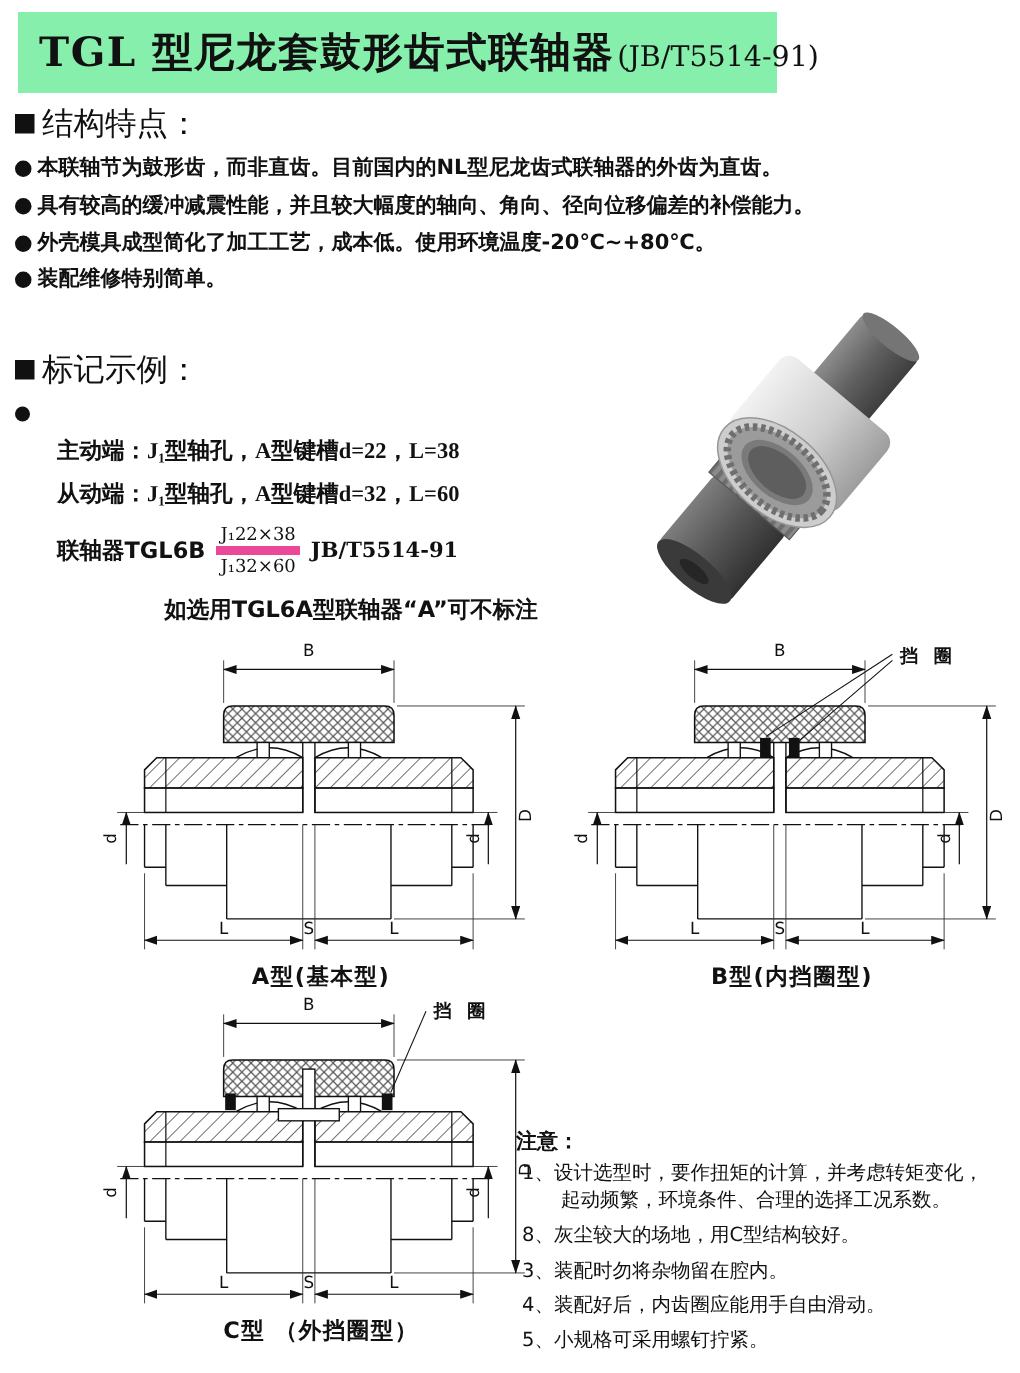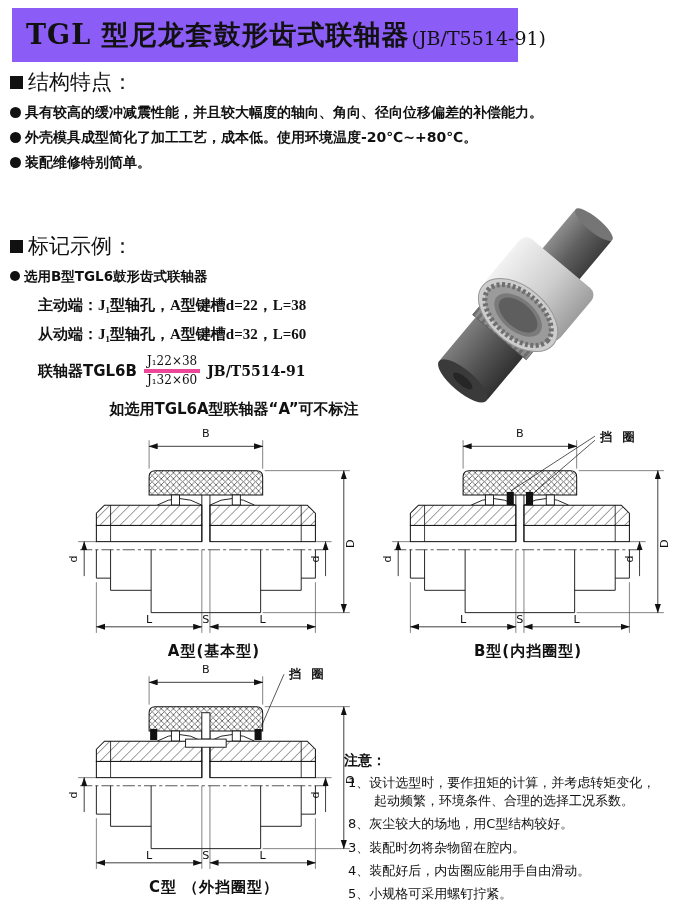--- a/index.html
+++ b/index.html
@@ -29,21 +29,21 @@
 
   .marking { position:absolute; left:10px; top:232px; width:420px; }
   .mark-example { display:flex; align-items:flex-start; margin-top:8px; font-weight:bold;
                   font-size:13.5px; }
   .mark-line { margin:10px 0 0 28px; font-weight:bold; font-size:15px;font-family:Liberation Serif, serif; }
   .mark-desig { display:flex; align-items:center; margin:10px 0 0 28px; font-weight:bold;
                 font-size:15px; gap:7px; }
   .frac { display:inline-flex; flex-direction:column; align-items:center;
           font-family:"DejaVu Serif","Liberation Serif",serif; font-weight:normal;
           font-size:12px; line-height:1.25; }
-  .frac-top { border-bottom:4px solid #ec4899; padding:0 3px; }
+  .frac-top { border-bottom:6px solid #ec4899; padding:0 3px; }
   .frac-bot { padding:0 3px; }
   .desig-std { font-family:"DejaVu Serif","Liberation Serif",serif; font-size:14px; }
   .mark-note { margin:12px 0 0 28px; font-weight:bold; font-size:15px;text-align:center; }
 
   .photo { position:absolute; left:425px; top:200px; width:200px; height:210px; }
 
   .drawing { position:absolute; width:288px; }
   .drawing svg { display:block; width:288px; height:215px; overflow:visible; }
   .draw-a { left:70px; top:424px; }
   .draw-b { left:384px; top:424px; }
@@ -138,54 +138,57 @@
       <line x1="252" y1="116" x2="252" y2="150" stroke="#111" stroke-width="0.8" marker-start="url(#ah)"></line>
 
       <path d="M192,46 H276 M190,186 H276" stroke="#333" stroke-width="0.6" fill="none"></path>
       <line x1="270" y1="46" x2="270" y2="186" stroke="#111" stroke-width="0.8" marker-start="url(#ah)" marker-end="url(#ah)"></line>
     </g>
   </defs>
 </svg>
 
 <div class="page">
 
-  <div class="banner" style="background:#8b5cf6;">
+  <div class="banner" style="background:#86efac;">
     <span class="title-main">TGL 型尼龙套鼓形齿式联轴器</span>
     <span class="title-std">(JB/T5514-91)</span>
   </div>
 
   <div class="features">
     <div class="sec-head">
       <span class="sq"></span>
       <span>结构特点：</span>
     </div>
     <div class="feat-list">
       <div class="feat-row">
         <span class="dot"></span>
+        <span>本联轴节为鼓形齿，而非直齿。目前国内的NL型尼龙齿式联轴器的外齿为直齿。</span>
+      </div>
+      <div class="feat-row">
+        <span class="dot"></span>
         <span>具有较高的缓冲减震性能，并且较大幅度的轴向、角向、径向位移偏差的补偿能力。</span>
       </div>
       <div class="feat-row">
         <span class="dot"></span>
         <span>外壳模具成型简化了加工工艺，成本低。使用环境温度-20℃~+80℃。</span>
       </div>
       <div class="feat-row">
         <span class="dot"></span>
         <span>装配维修特别简单。</span>
       </div>
     </div>
   </div>
 
   <div class="marking">
     <div class="sec-head">
       <span class="sq"></span>
       <span>标记示例：</span>
     </div>
     <div class="mark-example">
       <span class="dot small"></span>
-      <span>选用B型TGL6鼓形齿式联轴器</span>
     </div>
     <div class="mark-line">主动端：J₁型轴孔，A型键槽d=22，L=38</div>
     <div class="mark-line">从动端：J₁型轴孔，A型键槽d=32，L=60</div>
     <div class="mark-desig">
       <span>联轴器TGL6B</span>
       <span class="frac">
         <span class="frac-top">J₁22×38</span>
         <span class="frac-bot">J₁32×60</span>
       </span>
       <span class="desig-std">JB/T5514-91</span>

